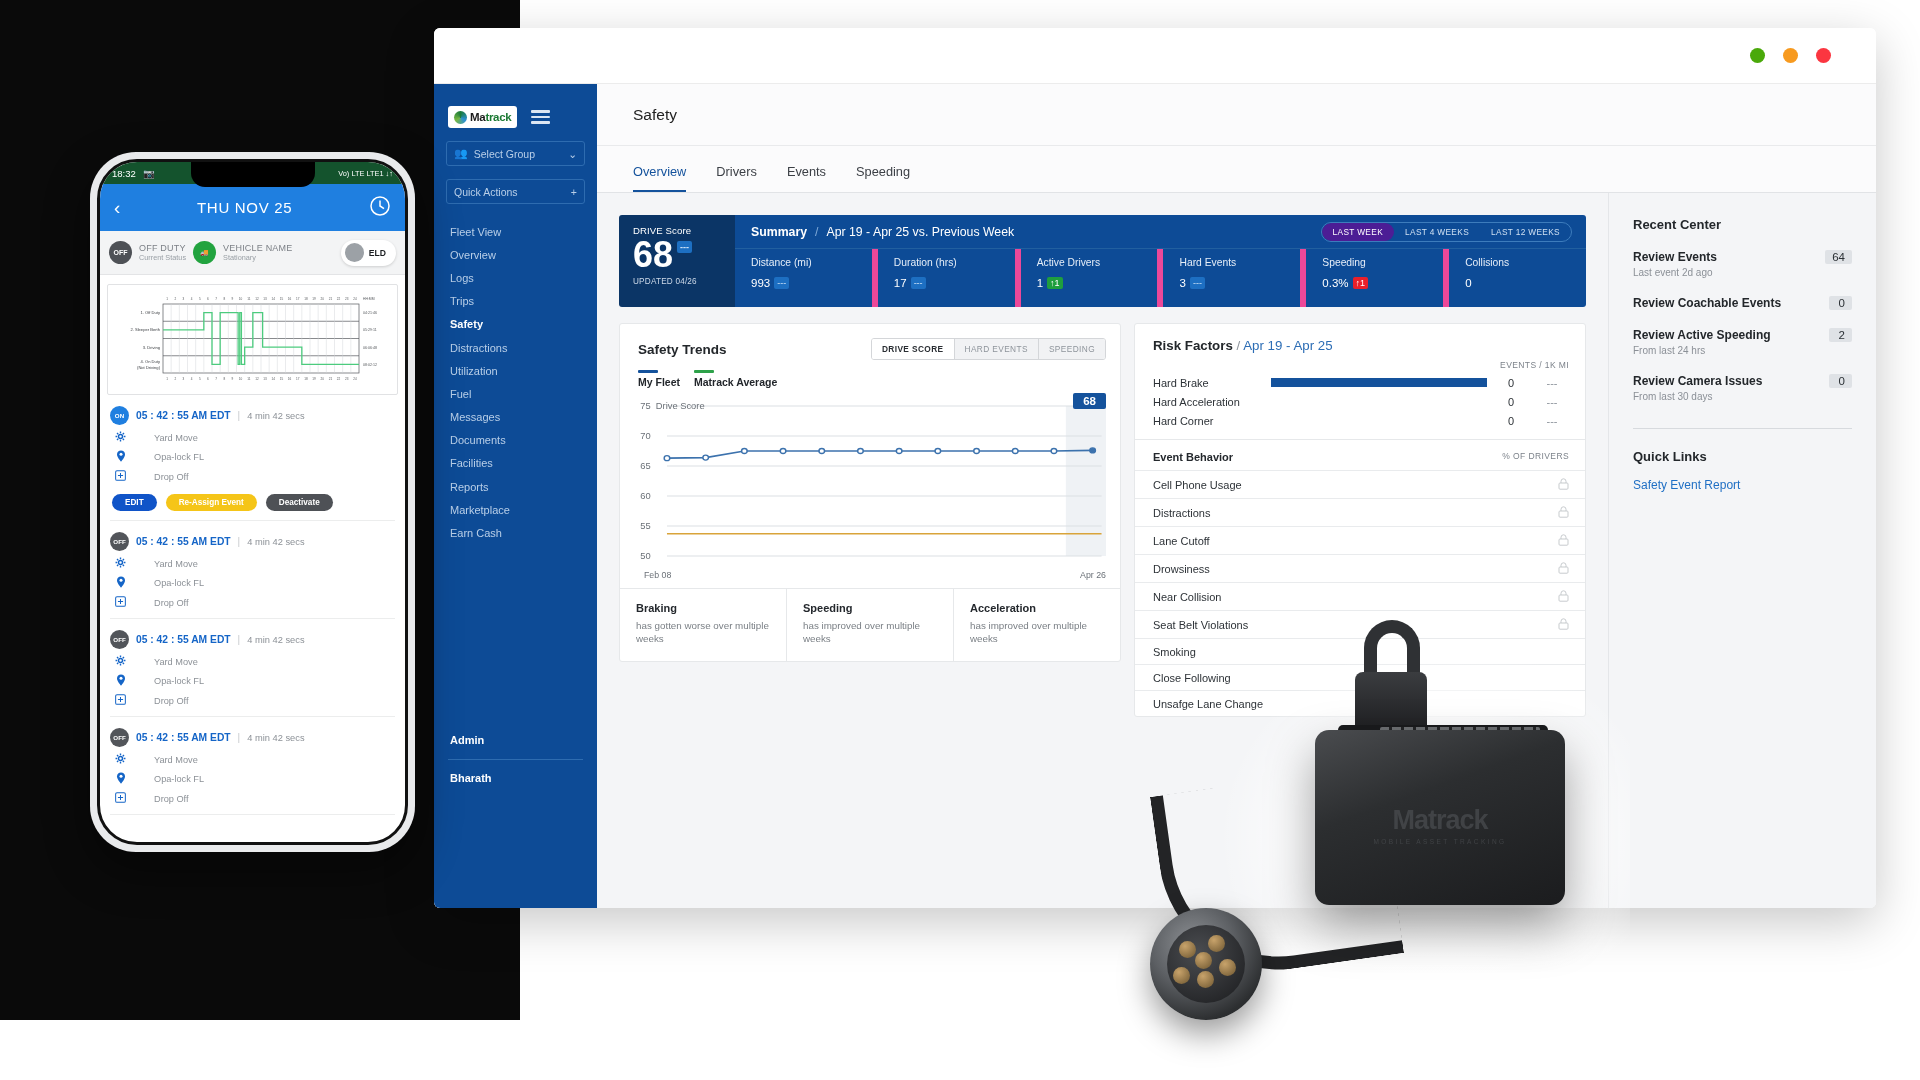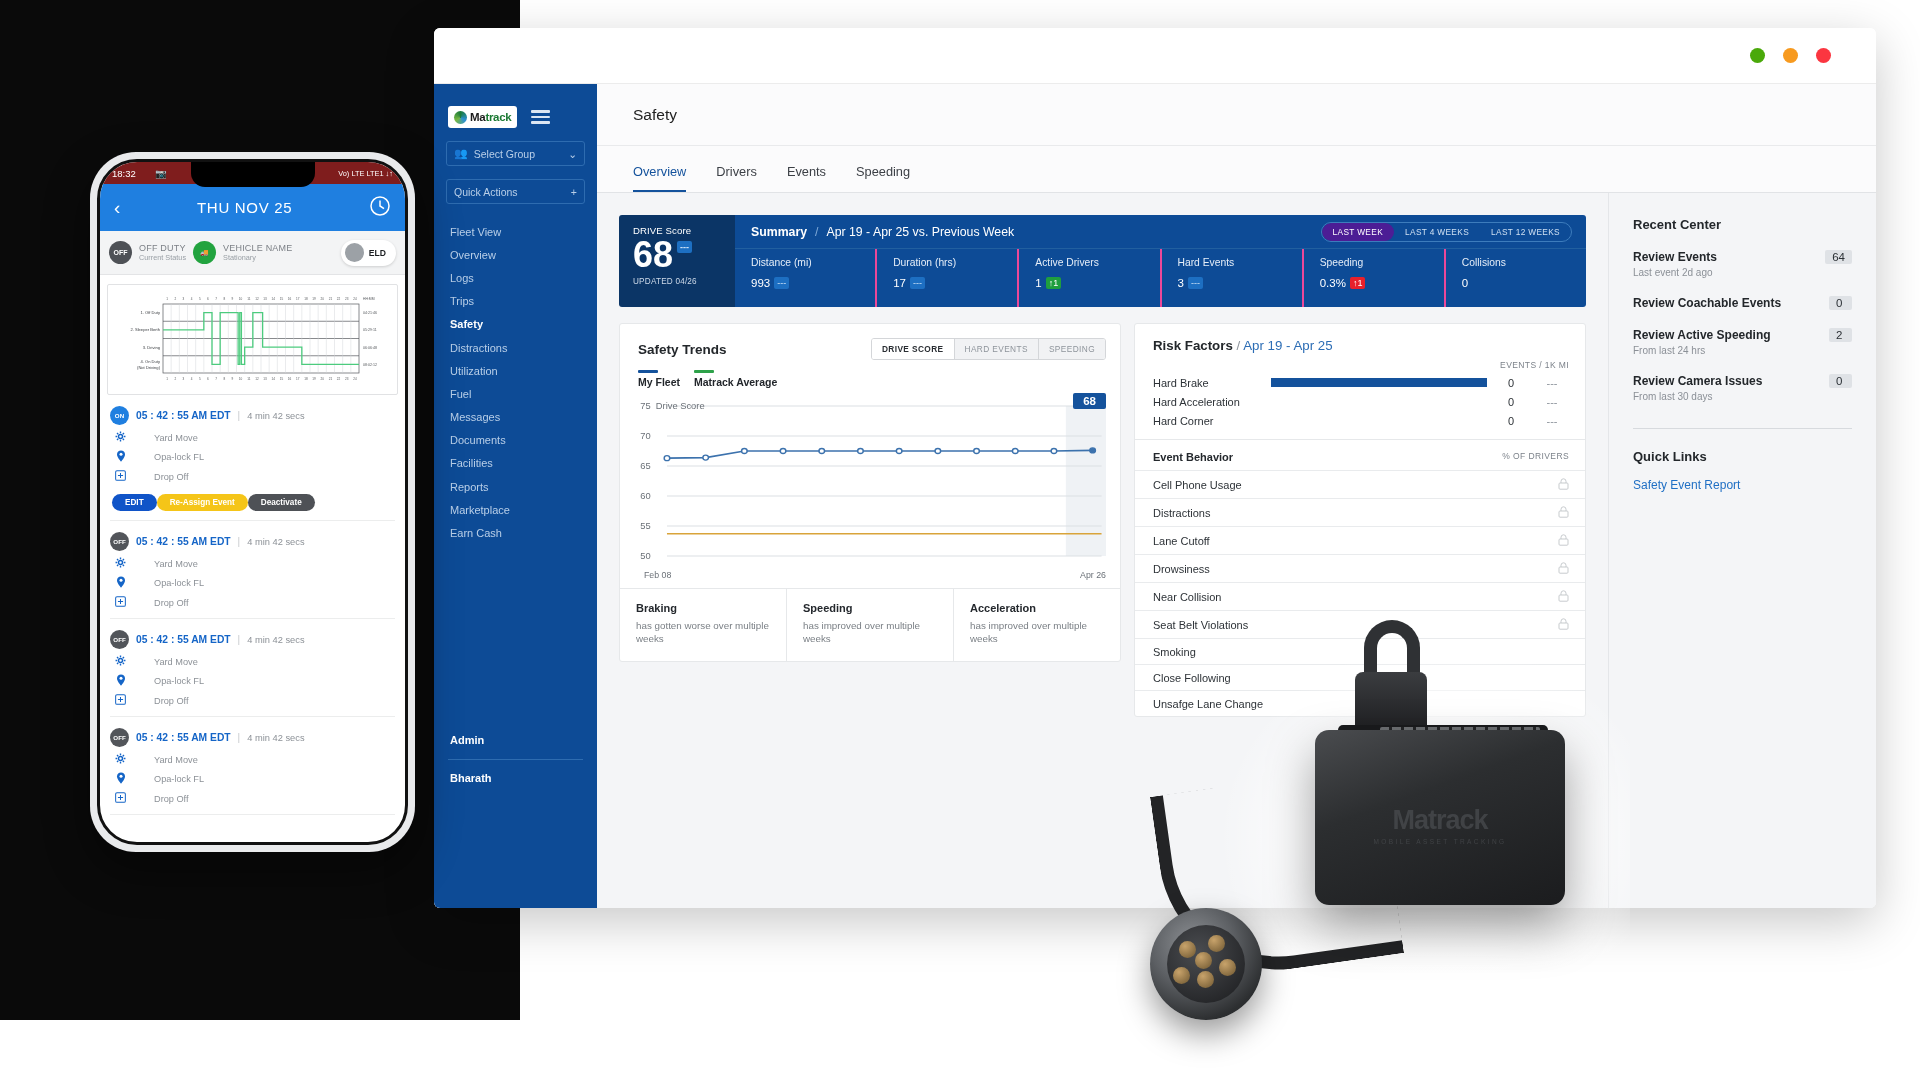--- a/index.html
+++ b/index.html
@@ -139,21 +139,21 @@
   .sum-top .bold { font-weight: bold; font-size: 12.3px;}
   .sum-top .slash { color: #7fa9d8; font-size: 12.3px;}
   .sum-top .rng { font-size: 12.3px; }
   .seg-group { margin-left: auto; display: flex; border: 1px solid #3d7cbc; border-radius: 13px; overflow: hidden;}
   .seg {
     font-size: 8.3px; letter-spacing: .35px; color: #cfe0f2;
     padding: 4px 11px; cursor: pointer; white-space: nowrap;
   }
   .seg.active { background: #4c1d95; color: #fff; border-radius: 13px;}
   .sum-metrics { flex: 1; display: flex; }
-  .metric { flex: 1; border-right: 2px solid #ec4899; padding: 8px 0 0 16px; color: #fff; min-width:0;}
+  .metric { flex: 1; border-right: 6px solid #ec4899; padding: 8px 0 0 16px; color: #fff; min-width:0;}
   .metric:last-child { border-right: none; }
   .metric-label { font-size: 10.3px; color: #e6eef8; }
   .metric-val { font-size: 11.5px; margin-top: 9px; display: flex; align-items: center;}
 
   
   .panels { display: flex; gap: 13px; margin-top: 16px; align-items: flex-start;}
   .panel { background: #fff; border: 1px solid #e6e8ea; border-radius: 3px; }
   .panel-trends { flex: 1; min-width:0;}
   .panel-risk { width: 452px; flex: 0 0 452px; }
 
@@ -213,21 +213,21 @@
   .lock { margin-left: auto; opacity: .55; }
 
   
   .ac-title { font-size: 13px; font-weight: bold; color: #23272b; }
   .ac-item { margin-top: 18px; display: flex; align-items: flex-start; }
   .ac-left { flex: 1; min-width:0;}
   .ac-name { font-size: 12px; font-weight: bold; color: #23272b; }
   .ac-sub { font-size: 10px; color: #8b9097; margin-top: 3px; }
   .ac-badge {
     background: #dfe2e6; color: #2b3035; font-size: 11.5px;
-    border-radius: 2px; padding: 1px 7px; min-width: 23px; text-align: left;
+    border-radius: 2px; padding: 1px 7px; min-width: 23px; text-align: right;
   }
   .ac-divider { height: 1px; background: #d7dade; margin: 26px 0 0 0;}
   .ql-title { font-size: 13px; font-weight: bold; color: #23272b; margin-top: 20px;}
   .ql-link { font-size: 12px; color: #1f6fc4; margin-top: 14px; cursor: pointer;}
 
   
   .phone {
     position: absolute; left: 90px; top: 152px;
     width: 325px; height: 700px;
     background: #e9eaec;
@@ -236,23 +236,23 @@
     box-shadow: 0 18px 45px rgba(0,0,0,0.45);
     z-index: 5;
   }
   .phone-inner {
     width: 100%; height: 100%;
     background: #fff; border-radius: 40px; overflow: hidden;
     position: relative;
     border: 3px solid #111;
   }
   .statusbar {
-    height: 22px; background: #7f1d1d; color: #fff;
+    height: 22px; background: #14532d; color: #fff;
     display: flex; align-items: center; padding: 0 12px;
-    font-size: 9.5px; gap: 20px; position: relative;
+    font-size: 9.5px; gap: 8px; position: relative;
   }
   .notch {
     position: absolute; left: 50%; transform: translateX(-50%); top: 0;
     width: 124px; height: 25px; background: #000;
     border-radius: 0 0 14px 14px; z-index: 4;
   }
   .sb-right { margin-left: auto; display: flex; align-items: center; gap: 3px; font-size: 7.4px;}
   .appbar {
     height: 47px; background: #1f7fe0; color: #fff;
     display: flex; align-items: center; padding: 0 14px;
@@ -290,21 +290,21 @@
     flex: 0 0 19px;
   }
   .le-badge.on { background: #1f7fe0; }
   .le-badge.off { background: #52555a; }
   .le-time { font-size: 10.3px; font-weight: bold; color: #1565c7;}
   .le-sep { color: #c7cacd; font-size: 10px;}
   .le-dur { font-size: 9.3px; color: #8c9197; }
   .le-row { display: flex; align-items: center; gap: 27px; margin-top: 6px; padding-left: 4px;}
   .le-ic { width: 13px; text-align: center; color: #1565c7; font-size: 10px;}
   .le-txt { font-size: 9.2px; color: #8c9197; }
-  .le-btns { display: flex; gap: 0; margin-top: 11px; padding-left: 2px;}
+  .le-btns { display: flex; gap: 9px; margin-top: 11px; padding-left: 2px;}
   .le-btn { border-radius: 12px; padding: 4px 13px; font-size: 8.2px; font-weight: bold; color: #fff; cursor: pointer;}
   .le-btn.edit { background: #1054c8; }
   .le-btn.reassign { background: #f5c518; color: #fff;}
   .le-btn.deact { background: #4e5156; }
 
   
   .device { position: absolute; right: 270px; bottom: 40px; width: 500px; height: 420px; z-index: 6; pointer-events: none;}
   .dev-body {
     position: absolute; left: 165px; top: 110px; width: 250px; height: 175px;
     background: linear-gradient(160deg, #4a4c4f 0%, #2c2e30 38%, #1b1c1e 100%);

